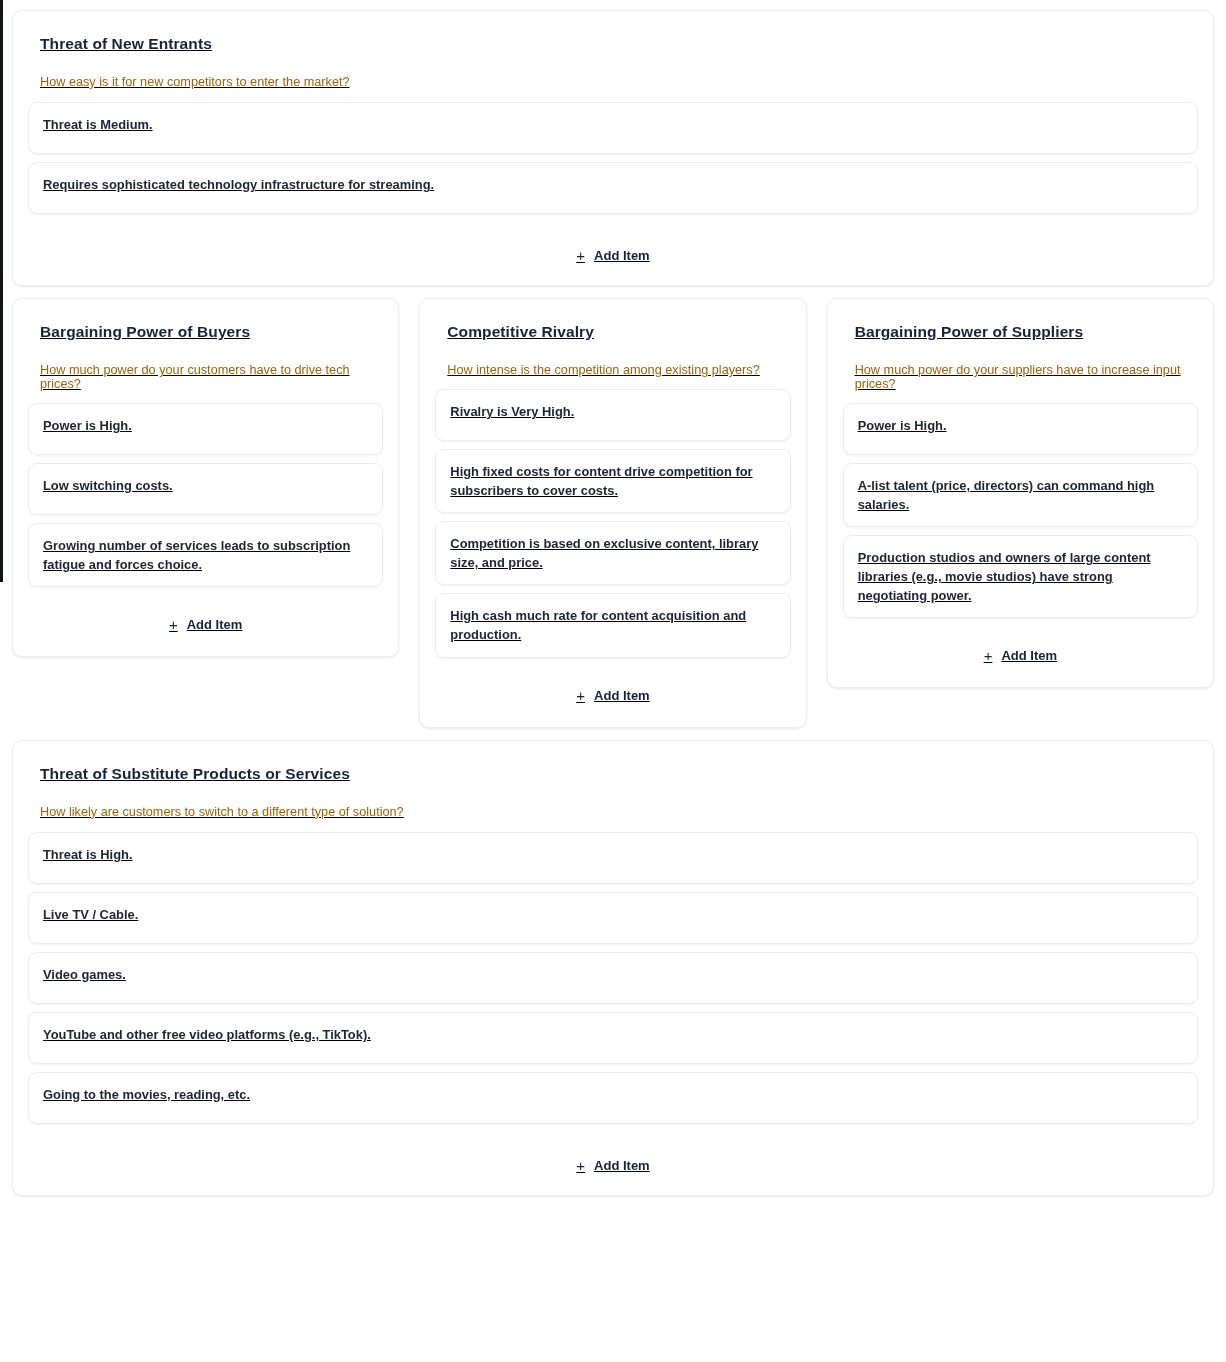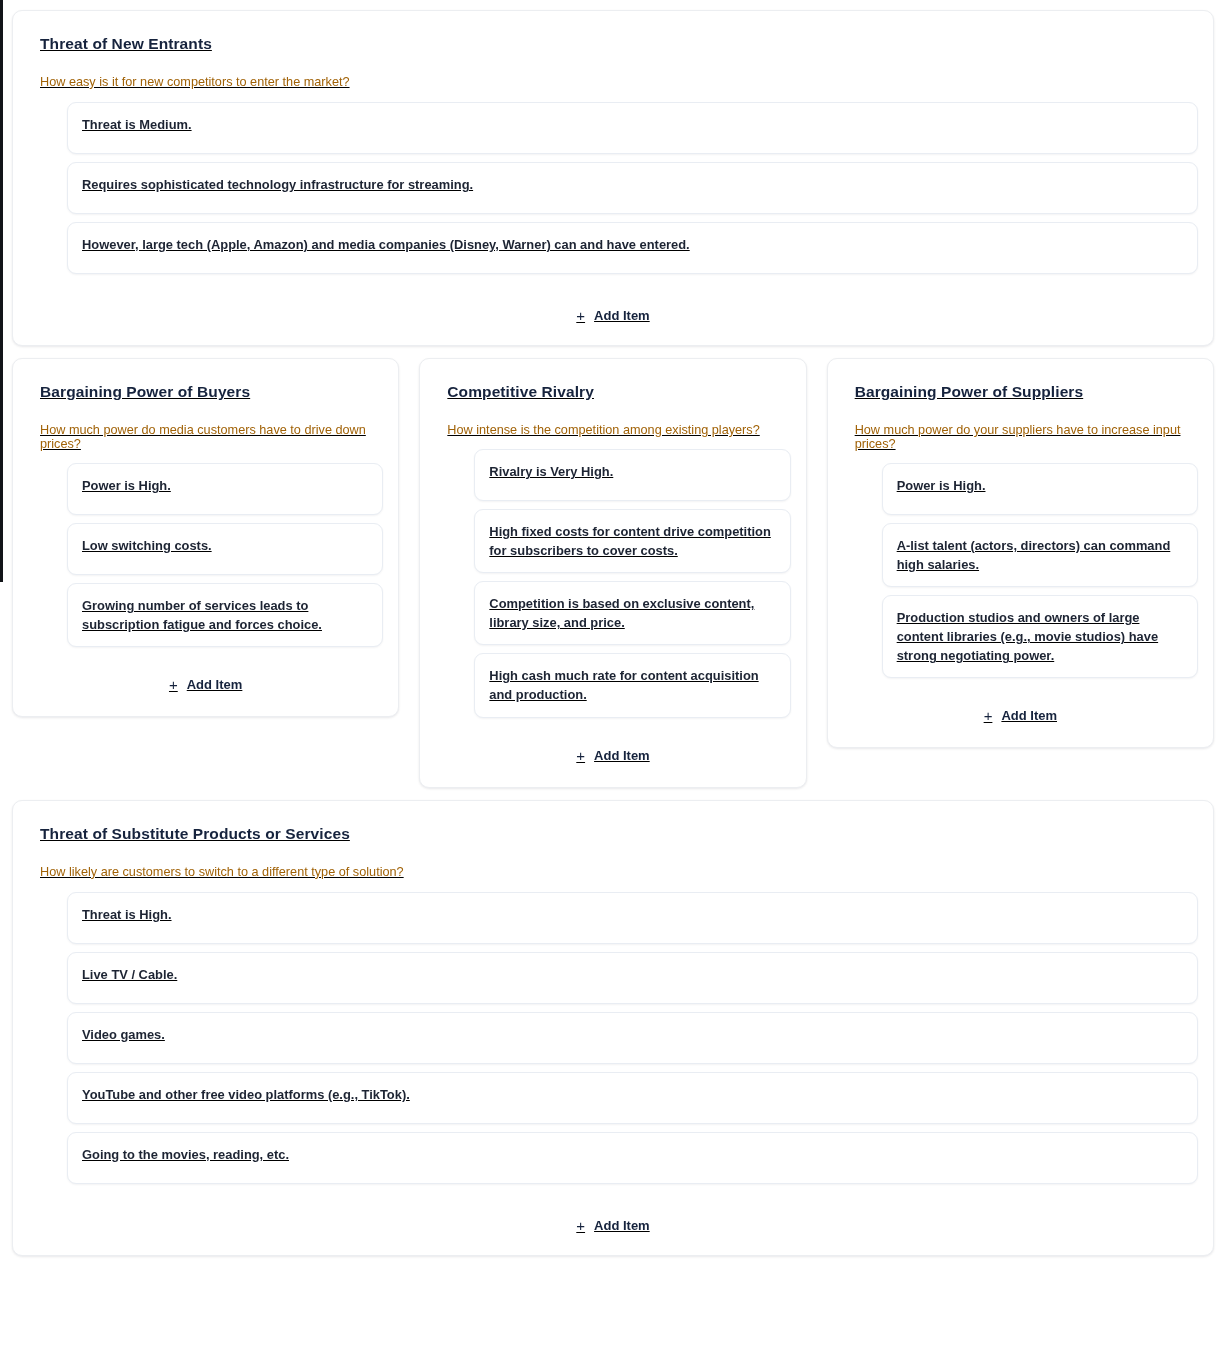--- a/index.html
+++ b/index.html
@@ -67,21 +67,20 @@
     padding: 0 1px;
   }
 
   .item-card {
     background: #ffffff;
     border: 1px solid #e9edf3;
     border-radius: 9px;
     box-shadow: 0 1px 2px rgba(16, 24, 40, 0.05);
     padding: 12px 14px 12px 14px;
     min-height: 52px;
-    margin-left: 39px;
   }
 
   .item-text {
     font-size: 12.9px;
     line-height: 1.48;
     color: #1d2433;
     font-weight: 600;
   }
 
   .add-row {
@@ -139,37 +138,34 @@
   <div class="force-card full">
     <div class="force-title">Threat of New Entrants</div>
     <div class="force-question">How easy is it for new competitors to enter the market?</div>
     <div class="items">
       <div class="item-card">
         <div class="item-text">Threat is Medium.</div>
       </div>
       <div class="item-card">
         <div class="item-text">Requires sophisticated technology infrastructure for streaming.</div>
       </div>
-      <div class="item-card">
-        <div class="item-text">However, large tech (Apple, Amazon) and media companies (Disney, Warner) can and have entered.</div>
-      </div>
     </div>
     <div class="add-row">
       <button class="add-btn">
         <span class="plus-icon">+</span>
         <span>Add Item</span>
       </button>
     </div>
   </div>
 
   <div class="columns">
 
     <div class="force-card">
       <div class="force-title">Bargaining Power of Buyers</div>
-      <div class="force-question">How much power do media customers have to drive down prices?</div>
+      <div class="force-question">How much power do your customers have to drive tech prices?</div>
       <div class="items">
         <div class="item-card">
           <div class="item-text">Power is High.</div>
         </div>
         <div class="item-card">
           <div class="item-text">Low switching costs.</div>
         </div>
         <div class="item-card">
           <div class="item-text">Growing number of services leads to subscription fatigue and forces choice.</div>
         </div>
@@ -208,21 +204,21 @@
     </div>
 
     <div class="force-card">
       <div class="force-title">Bargaining Power of Suppliers</div>
       <div class="force-question">How much power do your suppliers have to increase input prices?</div>
       <div class="items">
         <div class="item-card">
           <div class="item-text">Power is High.</div>
         </div>
         <div class="item-card">
-          <div class="item-text">A-list talent (actors, directors) can command high salaries.</div>
+          <div class="item-text">A-list talent (price, directors) can command high salaries.</div>
         </div>
         <div class="item-card">
           <div class="item-text">Production studios and owners of large content libraries (e.g., movie studios) have strong negotiating power.</div>
         </div>
       </div>
       <div class="add-row">
         <button class="add-btn">
           <span class="plus-icon">+</span>
           <span>Add Item</span>
         </button>

